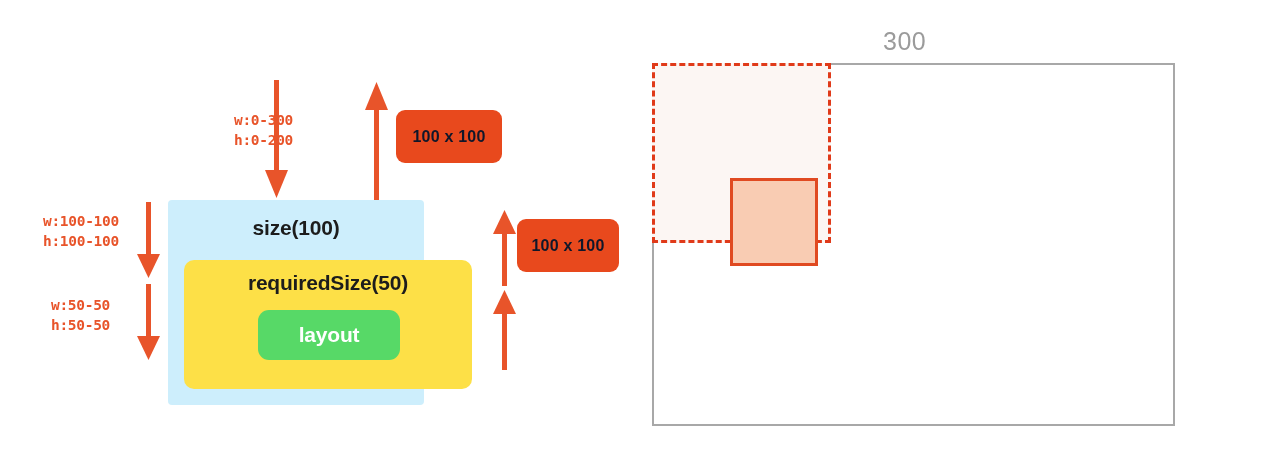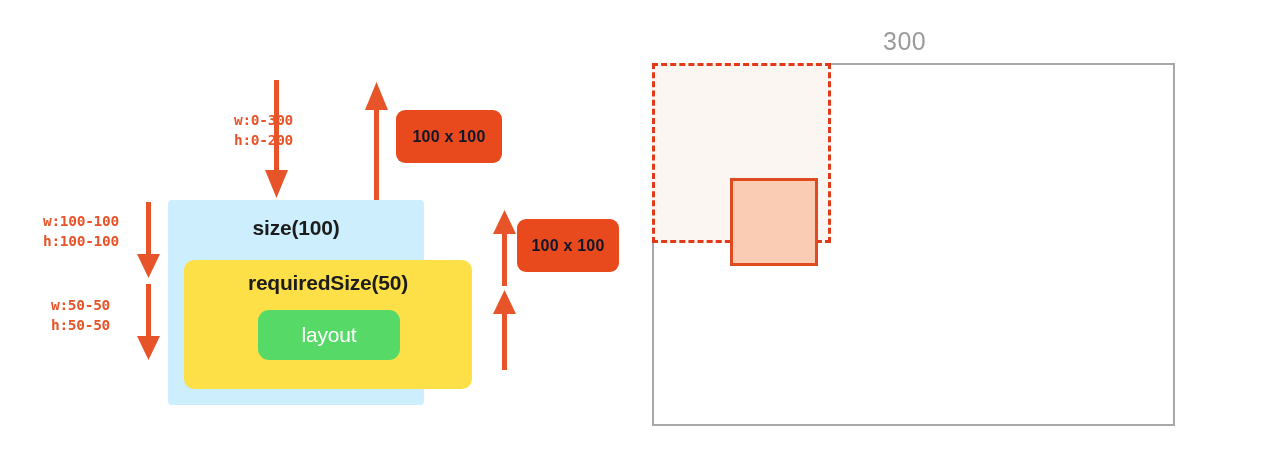--- a/index.html
+++ b/index.html
@@ -79,21 +79,21 @@
     top: 50px;
     width: 142px;
     height: 50px;
     background: #57d967;
     border-radius: 11px;
     display: flex;
     align-items: center;
     justify-content: center;
     color: #ffffff;
     font-size: 21px;
-    font-weight: normal;
+    font-weight: bold;
     letter-spacing: -0.2px;
   }
 
   
   .mono-label {
     position: absolute;
     color: #e8542a;
     font-family: "DejaVu Sans Mono", "Liberation Mono", monospace;
     font-size: 14.5px;
     font-weight: bold;

